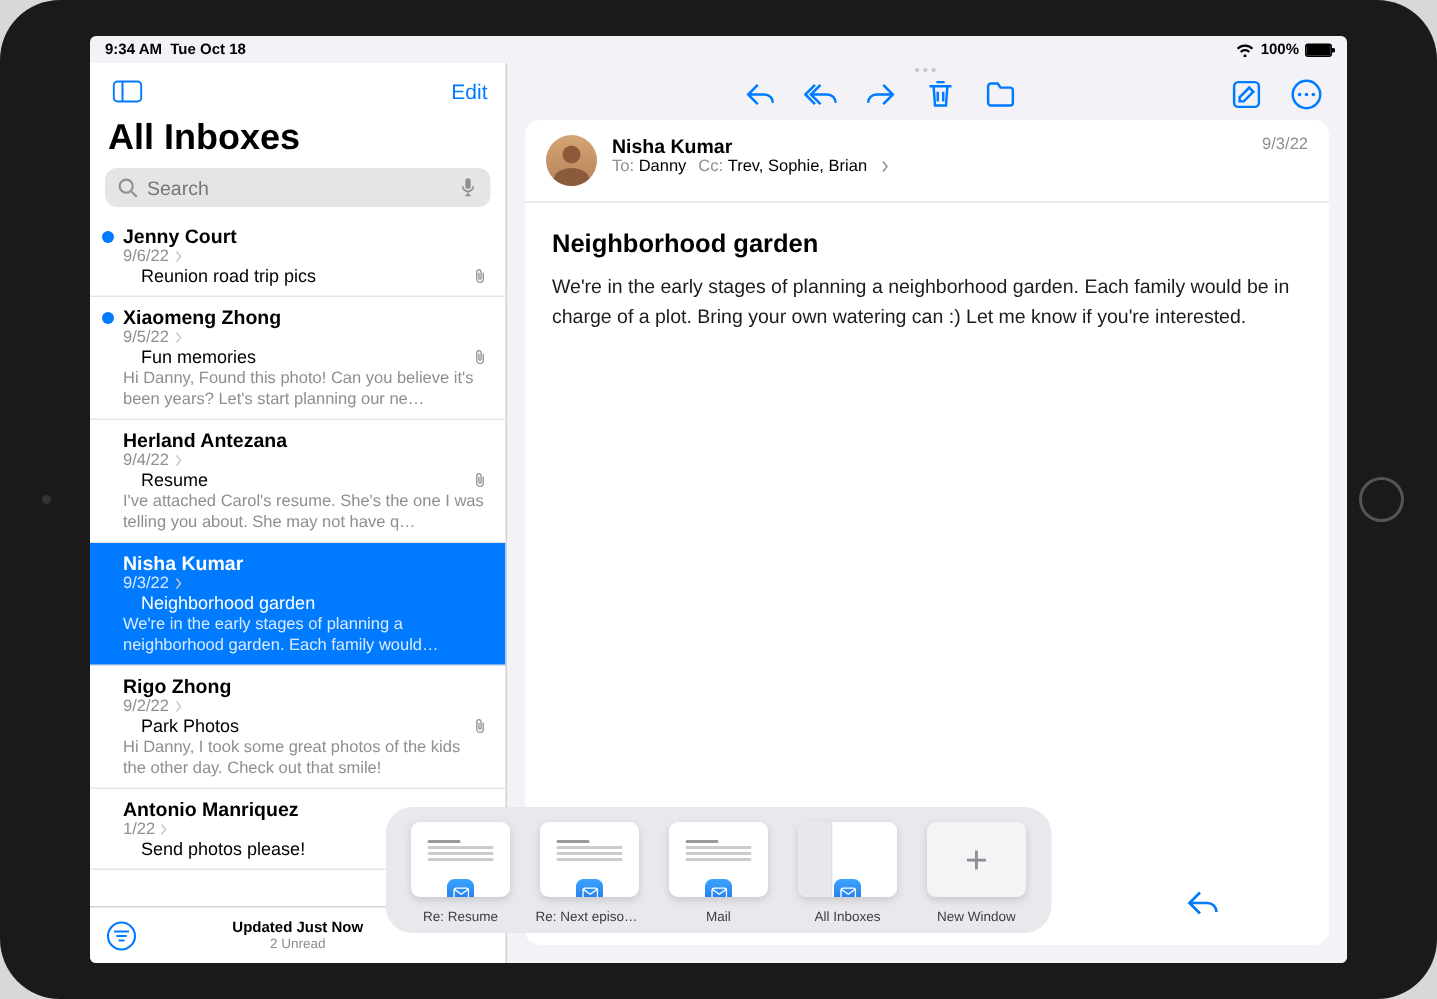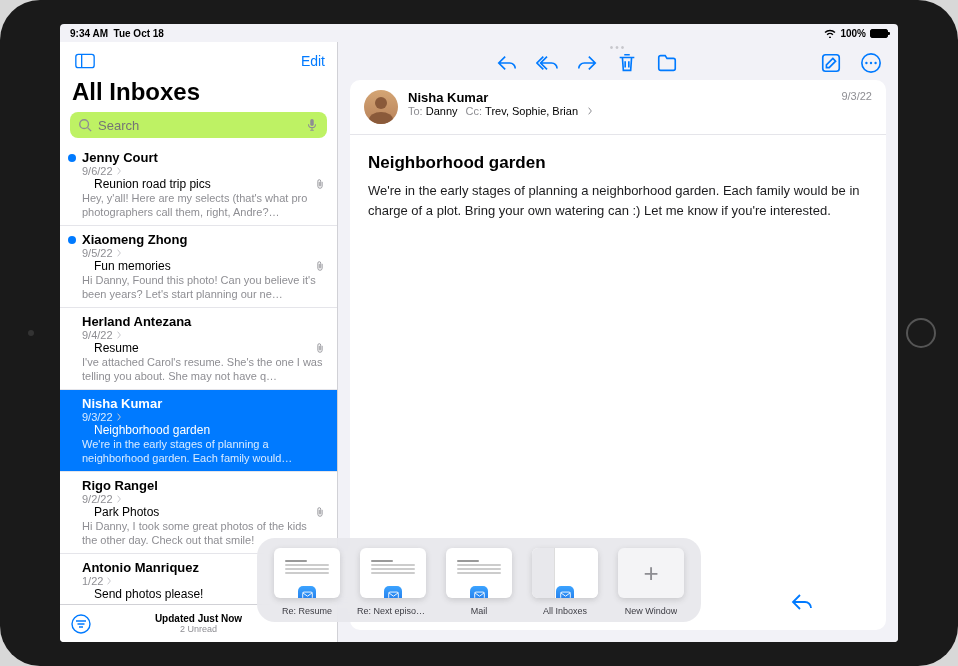--- a/index.html
+++ b/index.html
@@ -19,21 +19,21 @@
 .battery-body::after { content: ""; position: absolute; right: -3px; top: 2px; width: 2px; height: 3px; background: #000; border-radius: 0 1px 1px 0; }
 .battery-fill { width: 100%; height: 100%; background: #000; }
 
 .app { flex: 1; display: flex; overflow: hidden; }
 
 .sidebar { width: 278px; background: #fff; border-right: 1px solid #d1d1d6; display: flex; flex-direction: column; }
 .sidebar-toolbar { display: flex; justify-content: space-between; align-items: center; padding: 6px 12px 4px; }
 .icon-btn { width: 26px; height: 26px; display: flex; align-items: center; justify-content: center; color: #007aff; cursor: pointer; }
 .edit-btn { color: #007aff; font-size: 14px; cursor: pointer; }
 .sidebar-title { font-size: 24px; font-weight: 700; padding: 0 12px 6px; }
-.search-box { margin: 0 10px 6px; background: #bef264; border-radius: 8px; height: 26px; display: flex; align-items: center; padding: 0 8px; color: #8e8e93; }
+.search-box { margin: 0 10px 6px; background: #e5e5e5; border-radius: 8px; height: 26px; display: flex; align-items: center; padding: 0 8px; color: #8e8e93; }
 .search-box input { flex: 1; border: none; background: transparent; font-size: 13px; outline: none; padding: 0 6px; color: #000; }
 .search-icon, .mic-icon { width: 14px; height: 14px; color: #8e8e93; }
 
 .message-list { flex: 1; overflow: auto; }
 .msg { padding: 6px 12px 6px 22px; border-bottom: 1px solid #e5e5ea; position: relative; cursor: pointer; }
 .msg.selected { background: #007aff; color: #fff; }
 .msg-unread-dot { position: absolute; left: 8px; top: 10px; width: 8px; height: 8px; background: #007aff; border-radius: 50%; }
 .msg-top { display: flex; justify-content: space-between; align-items: baseline; flex-direction: column; }
 .msg-sender { font-size: 13px; font-weight: 600; }
 .msg-date { font-size: 11px; color: #8e8e93; display: flex; align-items: center; gap: 2px; }
@@ -140,21 +140,20 @@
                 <span class="msg-date">9/6/22 <svg class="chev" viewBox="0 0 8 12">
                     <path fill="none" stroke="currentColor" stroke-width="1.5" d="M2 1l4 5-4 5"></path>
                   </svg></span>
               </div>
               <div class="msg-subject">
                 <span>Reunion road trip pics</span>
                 <svg class="attach-icon" viewBox="0 0 12 14">
                   <path fill="none" stroke="currentColor" stroke-width="1.2" d="M9 4v6a3 3 0 11-6 0V3a2 2 0 114 0v6a1 1 0 11-2 0V4"></path>
                 </svg>
               </div>
-              <div class="msg-preview">Hey, y'all! Here are my selects (that's what pro photographers call them, right, Andre?…</div>
             </div>
             <div class="msg">
               <div class="msg-unread-dot"></div>
               <div class="msg-top">
                 <span class="msg-sender">Xiaomeng Zhong</span>
                 <span class="msg-date">9/5/22 <svg class="chev" viewBox="0 0 8 12">
                     <path fill="none" stroke="currentColor" stroke-width="1.5" d="M2 1l4 5-4 5"></path>
                   </svg></span>
               </div>
               <div class="msg-subject">
@@ -187,21 +186,21 @@
                     <path fill="none" stroke="currentColor" stroke-width="1.5" d="M2 1l4 5-4 5"></path>
                   </svg></span>
               </div>
               <div class="msg-subject">
                 <span>Neighborhood garden</span>
               </div>
               <div class="msg-preview">We're in the early stages of planning a neighborhood garden. Each family would…</div>
             </div>
             <div class="msg">
               <div class="msg-top">
-                <span class="msg-sender">Rigo Rangel</span>
+                <span class="msg-sender">Rigo Zhong</span>
                 <span class="msg-date">9/2/22 <svg class="chev" viewBox="0 0 8 12">
                     <path fill="none" stroke="currentColor" stroke-width="1.5" d="M2 1l4 5-4 5"></path>
                   </svg></span>
               </div>
               <div class="msg-subject">
                 <span>Park Photos</span>
                 <svg class="attach-icon" viewBox="0 0 12 14">
                   <path fill="none" stroke="currentColor" stroke-width="1.2" d="M9 4v6a3 3 0 11-6 0V3a2 2 0 114 0v6a1 1 0 11-2 0V4"></path>
                 </svg>
               </div>

